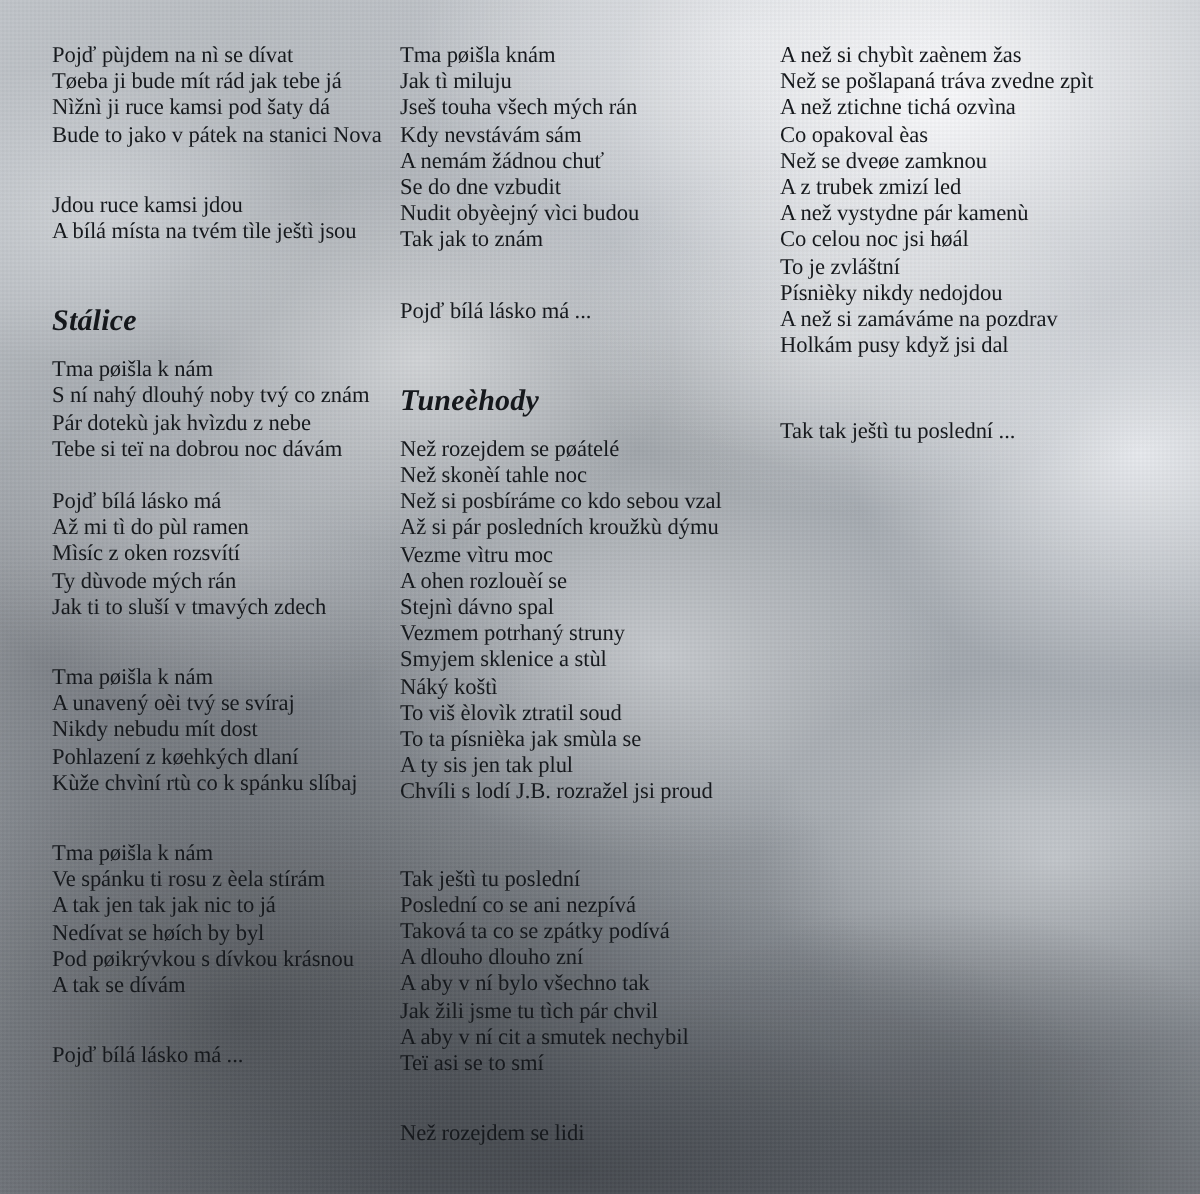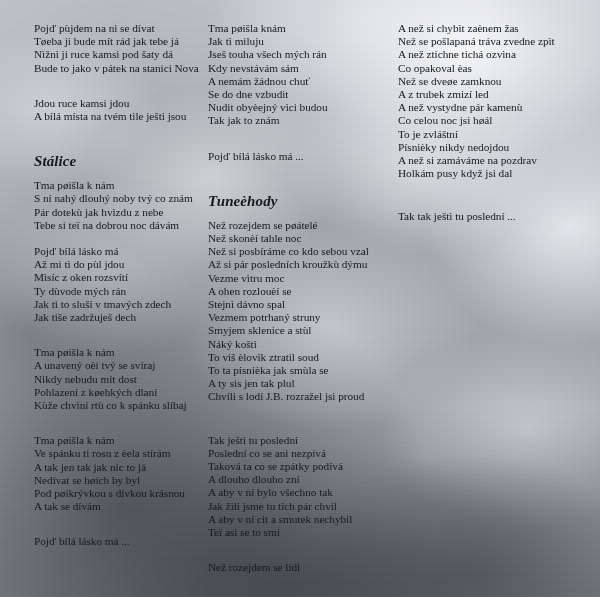--- a/index.html
+++ b/index.html
@@ -63,20 +63,21 @@
     opacity: 0.55;
   }
 
   
   #columns {
     position: absolute;
     inset: 0;
     display: flex;
     padding: 22px 10px 10px 10px;
     box-sizing: border-box;
+    justify-content: flex-end;
   }
   .column {
     flex: 0 0 auto;
     box-sizing: border-box;
   }
   .col-1 { width: 192px; padding-left: 24px; }
   .col-2 { width: 192px; padding-left: 6px; }
   .col-3 { width: 204px; padding-left: 4px; }
 
   .block {
@@ -125,25 +126,24 @@
         </div>
         <div class="block">
           <div class="song-title">Stálice</div>
           <div class="line">Tma pøišla k nám</div>
           <div class="line">S ní nahý dlouhý noby tvý co znám</div>
           <div class="line">Pár dotekù jak hvìzdu z nebe</div>
           <div class="line">Tebe si teï na dobrou noc dávám</div>
         </div>
         <div class="block gap-lg">
           <div class="line">Pojď bílá lásko má</div>
-          <div class="line">Až mi tì do pùl jdou</div>
+          <div class="line">Až mi tì do pùl ramen</div>
           <div class="line">Mìsíc z oken rozsvítí</div>
           <div class="line">Ty dùvode mých rán</div>
           <div class="line">Jak ti to sluší v tmavých zdech</div>
-          <div class="line">Jak tiše zadržuješ dech</div>
         </div>
         <div class="block gap-lg">
           <div class="line">Tma pøišla k nám</div>
           <div class="line">A unavený oèi tvý se svíraj</div>
           <div class="line">Nikdy nebudu mít dost</div>
           <div class="line">Pohlazení z køehkých dlaní</div>
           <div class="line">Kùže chvìní rtù co k spánku slíbaj</div>
         </div>
         <div class="block gap-lg">
           <div class="line">Tma pøišla k nám</div>

